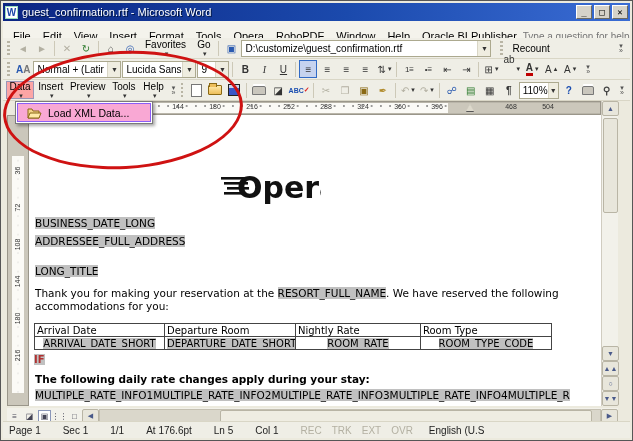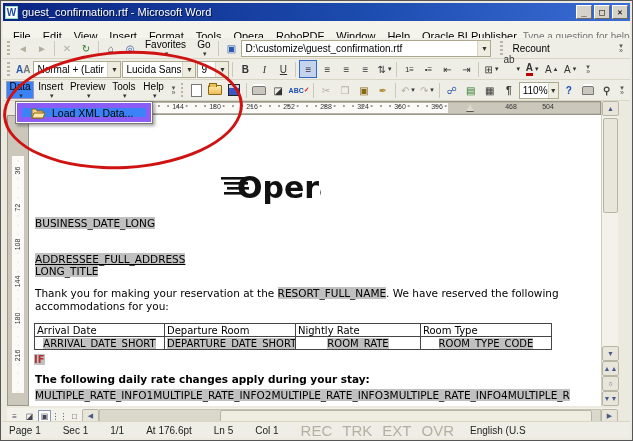--- a/index.html
+++ b/index.html
@@ -112,26 +112,26 @@
     display:flex; align-items:center; justify-content:center; border:1px solid transparent; }
   .viewbtn.active { border:1px solid #8a96b8; background:#fff; }
   #htrack { flex:1; height:15px; background:#dad7cb; position:relative; border:1px solid #c4c0b2; }
   #hthumb { position:absolute; left:120px; right:8px; top:0; bottom:0; background:#efede2;
     border:1px solid #b9b5a5; border-radius:2px; }
   
   #statusbar { position:absolute; left:2px; right:2px; bottom:2px; height:17px;
     background:#efeee6; border-top:1px solid #d9d6c6; display:flex; align-items:center;
     font-size:10px; color:#222; padding:0 6px; }
   #statusbar .fld { margin-right:22px; white-space:nowrap; }
-  #statusbar .mode { color:#b3b0a2; margin-right:10px; font-size:15px; }
+  #statusbar .mode { color:#b3b0a2; margin-right:10px; font-size:10px; }
   
   #data-menu { position:absolute; left:14px; top:100px; width:138px; z-index:30;
     background:#fff; border:1px solid #7a7a7a; box-shadow:2px 2px 3px rgba(0,0,0,.35); padding:1px; }
   .menu-row { height:19px; display:flex; align-items:center; gap:6px; padding:0 4px; border:1px solid transparent; }
-  .menu-row.selected { background:#3b82f6; border:5px solid #8b5cf6;padding-left:9px; }
+  .menu-row.selected { background:#f9a8d4; border:1px solid #8b5cf6;padding-left:9px; }
   .menu-row .mlabel { font-size:10.5px; }
   
   #red-ellipse { position:absolute; left:2px; top:50px; width:240px; height:118px;
     border:3px solid #cf1212; border-radius:50%; transform:rotate(-3deg);
     z-index:40; pointer-events:none; }
 </style>
 </head>
 <body>
 
 <div id="window">
@@ -242,21 +242,21 @@
         <span>A</span>
         <span class="dn">▾</span>
       </span>
     <span class="overflow" style="margin-left:2px;">
         <span>▾</span>
         <span>»</span>
       </span>
   </div>
 
   <div class="tb" style="top:79px;">
-    <span class="tbtn txt" style="border:1px solid #9a96b8;background:#3b82f6;">
+    <span class="tbtn txt" style="border:1px solid #9a96b8;background:#fca5a5;">
       <span>Data</span>
         <span class="dn">▾</span>
       </span>
     <span class="tbtn txt">
         <span>Insert</span>
         <span class="dn">▾</span>
       </span>
     <span class="tbtn txt">
         <span>Preview</span>
         <span class="dn">▾</span>
@@ -352,21 +352,21 @@
     <svg id="opera-logo" width="100" height="44" viewBox="0 0 100 44">
       <g fill="#111">
         <rect x="0" y="12" width="26" height="2.6"></rect>
         <rect x="3" y="17" width="24" height="2.6"></rect>
         <rect x="6" y="22" width="22" height="2.6"></rect>
         <rect x="3" y="27" width="20" height="2.6"></rect>
       </g>
       <text x="16" y="33" font-family="DejaVu Sans, sans-serif" font-size="30" font-weight="bold" fill="#111">Opera</text>
     </svg>
     <div class="docel" style="top:102px;"><span class="hl">BUSINESS_DATE_LONG</span></div>
-    <div class="docel" style="top:138px;text-decoration:underline;"><span class="hl">ADDRESSEE_FULL_ADDRESS</span></div>
+    <div class="docel" style="top:120px;"><span class="hl">ADDRESSEE_FULL_ADDRESS</span></div>
     <div class="docel" style="top:150px;"><span class="hl">LONG_TITLE</span></div>
     <div class="docel para" style="top:172px;">
       <span>Thank you for making your reservation at the </span><span class="hl">RESORT_FULL_NAME</span><span>. We have reserved the following accommodations for you:</span>
     </div>
     <table id="doc-table">
       <tbody>
           <tr>
         <td style="width:130px;">Arrival Date</td>
         <td style="width:131px;">Departure Room</td>
         <td style="width:125px;">Nightly Rate</td>

